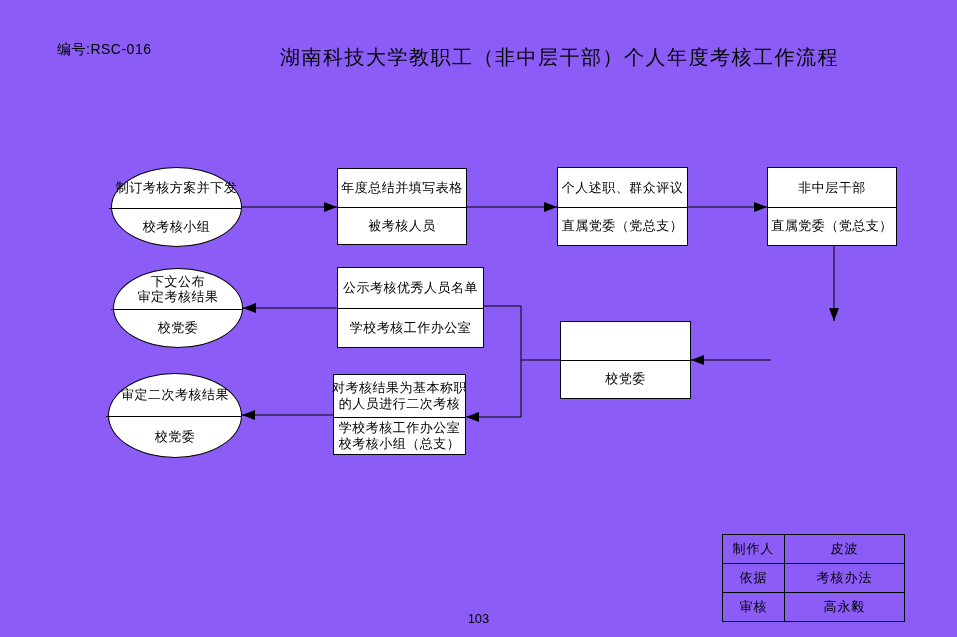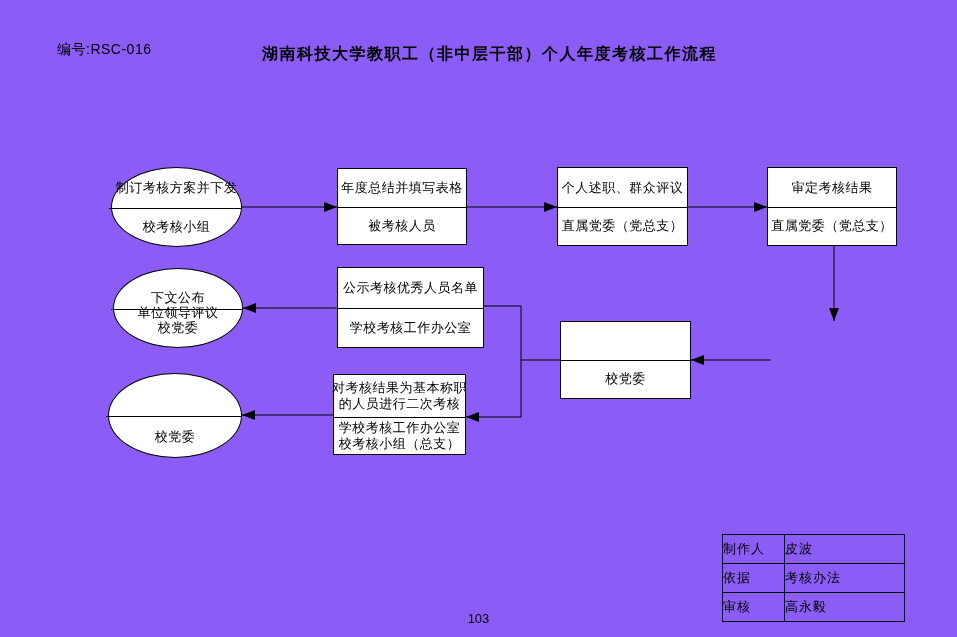--- a/index.html
+++ b/index.html
@@ -6,41 +6,41 @@
   html,body { background:#fff; }
   .page {
     position:relative; width:957px; height:637px; background:#8b5cf6;
     font-family:"Liberation Sans","DejaVu Sans",sans-serif; color:#000;
     overflow:hidden;
   }
   .doc-number {
     position:absolute; left:57px; top:41px; font-size:14px; letter-spacing:0.5px;
   }
   .doc-title {
-    position:absolute; left:262px; top:44px; font-size:16px; font-weight:bold;
+    position:absolute; left:280px; top:44px; font-size:20px; font-weight:normal;
     letter-spacing:1.5px; white-space:nowrap;
   }
   svg.connectors { position:absolute; left:0; top:0; }
   .node {
     position:absolute; background:#fff; border:1px solid #000;
   }
   .node.ellipse { border-radius:50%; }
   .node .divider { position:absolute; left:0; right:0; height:1px; background:#000; }
   .node.ellipse .divider { left:-3px; right:-1px; }
   .sect {
     position:absolute; left:0; right:0; display:flex; flex-direction:column;
     align-items:center; justify-content:center; font-size:13px; line-height:16px;
     letter-spacing:0.5px; text-align:center; white-space:nowrap;
   }
   .info-table {
     position:absolute; left:722px; top:534px; width:183px; height:88px;
     border-collapse:collapse; font-size:13px;
   }
   .info-table td {
-    border:1px solid #000; vertical-align:middle;
+    border:1px solid #000; text-align:center; vertical-align:middle;
     letter-spacing:1px;
   }
   .info-table td.lbl { width:62px; }
   .page-number {
     position:absolute; left:0; right:0; top:611px; text-align:center; font-size:13px;
   }
 </style>
 </head>
 <body>
 
@@ -95,21 +95,21 @@
       <span>个人述职、群众评议</span>
     </div>
     <div class="divider" style="top:39px;"></div>
     <div class="sect" style="top:39px;bottom:0;">
       <span>直属党委（党总支）</span>
     </div>
   </div>
 
   <div class="node" style="left:767px;top:167px;width:130px;height:79px;">
     <div class="sect" style="top:0;height:39px;">
-      <span>审定考核结果</span>
+      <span>非中层干部</span>
     </div>
     <div class="divider" style="top:39px;"></div>
     <div class="sect" style="top:39px;bottom:0;">
       <span>直属党委（党总支）</span>
     </div>
   </div>
 
 
   <div class="node" style="left:560px;top:321px;width:131px;height:78px;">
     <div class="divider" style="top:38px;"></div>
@@ -122,43 +122,46 @@
     <div class="sect" style="top:0;height:40px;">
       <span>公示考核优秀人员名单</span>
     </div>
     <div class="divider" style="top:40px;"></div>
     <div class="sect" style="top:40px;bottom:0;">
       <span>学校考核工作办公室</span>
     </div>
   </div>
 
   <div class="node ellipse" style="left:113px;top:268px;width:130px;height:80px;">
-    <div class="sect" style="top:16px;height:40px;line-height:15px;align-items:center;">
+    <div class="sect" style="top:0;height:40px;line-height:15px;align-items:center;">
       <span>下文公布</span>
-      <span>单位领导评议</span>
+      <span>审定考核结果</span>
     </div>
     <div class="divider" style="top:40px;"></div>
     <div class="sect" style="top:40px;bottom:0;">
       <span>校党委</span>
     </div>
   </div>
 
   <div class="node" style="left:333px;top:374px;width:133px;height:81px;">
     <div class="sect" style="top:0;height:42px;line-height:16px;">
       <span>对考核结果为基本称职</span>
       <span>的人员进行二次考核</span>
     </div>
     <div class="divider" style="top:42px;"></div>
     <div class="sect" style="top:42px;bottom:0;line-height:16px;">
       <span>学校考核工作办公室</span>
       <span>校考核小组（总支）</span>
     </div>
   </div>
 
   <div class="node ellipse" style="left:108px;top:373px;width:134px;height:85px;">
+    <div class="sect" style="top:0;height:42px;">
+      <span>审定二次考核结果</span>
+    </div>
     <div class="divider" style="top:42px;"></div>
     <div class="sect" style="top:42px;bottom:0;">
       <span>校党委</span>
     </div>
   </div>
 
   <table class="info-table">
     <tbody>
       <tr>
         <td class="lbl">制作人</td>

